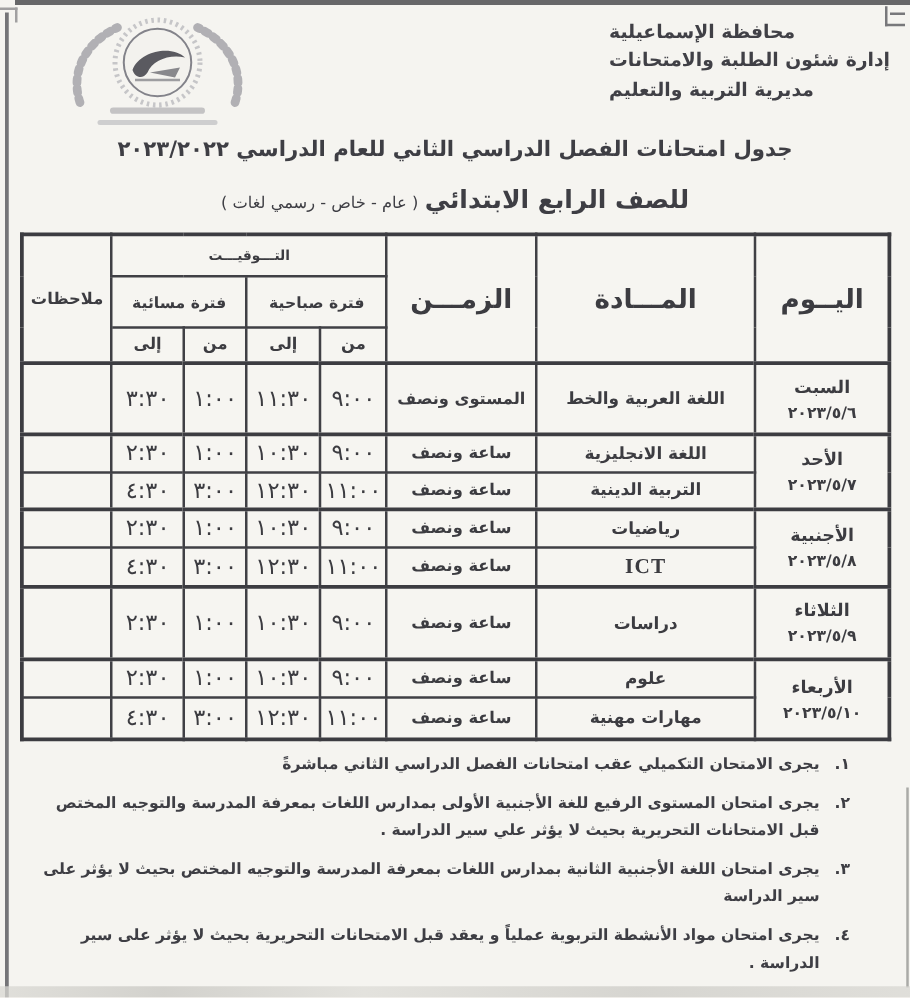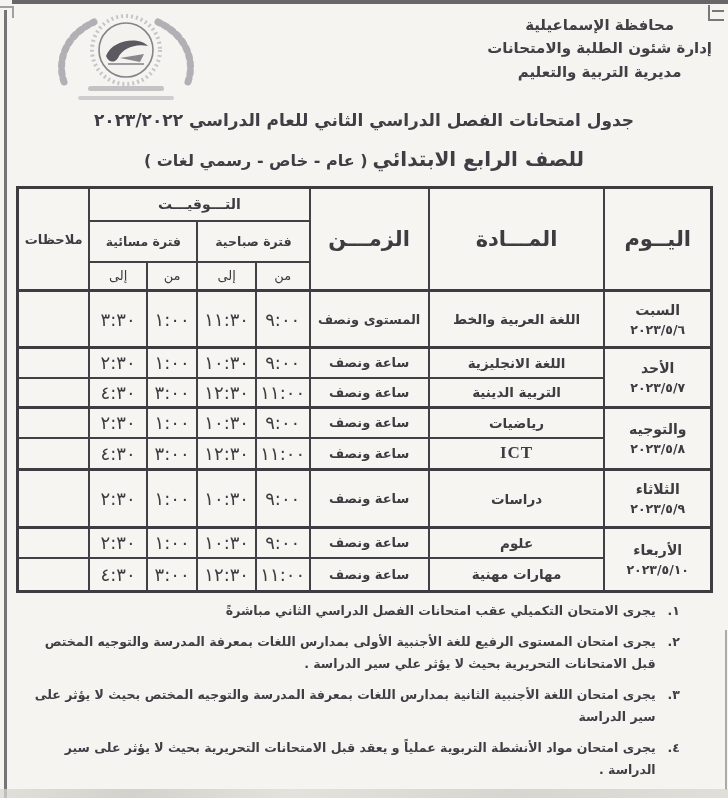--- a/index.html
+++ b/index.html
@@ -18,51 +18,51 @@
   .scan-top{position:absolute;left:12px;top:0;width:716px;height:4px;background:#4d4d51;opacity:.85;}
   .scan-left{position:absolute;left:4px;top:10px;width:3px;height:788px;background:#55555a;opacity:.8;}
   .scan-right{position:absolute;right:1px;top:630px;width:2px;height:160px;background:#8a8a88;opacity:.7;}
   .scan-corner{position:absolute;right:4px;top:5px;width:14px;height:14px;border-left:2px solid #5a5a5e;border-bottom:2px solid #5a5a5e;opacity:.8;}
   .scan-corner:after{content:"";position:absolute;left:2px;top:5px;width:12px;height:2px;background:#5a5a5e;}
   .scan-corner-l{position:absolute;left:0;top:6px;width:12px;height:10px;border-top:2px solid #6a6a6e;border-right:2px solid #6a6a6e;opacity:.6;}
   .scan-bottom{position:absolute;left:0;bottom:0;width:728px;height:9px;
     background:linear-gradient(90deg,#d9d8d3 0%,#c7c6c1 18%,#dddcd7 40%,#cccbc6 70%,#d8d7d2 100%);opacity:.75;}
   
   .doc-header{position:relative;height:102px;}
-  .org-lines{position:absolute;right:16px;top:14px;text-align:center;font-size:15px;font-weight:700;line-height:1.55;color:#404046;}
+  .org-lines{position:absolute;right:16px;top:14px;text-align:left;font-size:15px;font-weight:700;line-height:1.55;color:#404046;}
   .emblem{position:absolute;left:36px;top:10px;width:180px;height:96px;}
   
   .title-block{text-align:center;direction:rtl;}
   .title-1{font-size:17px;font-weight:700;letter-spacing:0;margin:8px 30px 0 30px;color:#3e3e44;}
   .title-2{margin:17px 0 15px 0;color:#3e3e44;}
   .t2-main{font-size:20px;font-weight:700;}
-  .t2-paren{font-size:16px;font-weight:700;}
+  .t2-paren{font-size:13px;font-weight:400;}
   
   table.schedule{
     border-collapse:collapse;table-layout:fixed;
     width:697px;margin-right:15px;margin-left:16px;
     direction:rtl;
   }
   .schedule th,.schedule td{
     border:2px solid #404045;
     padding:0 3px;text-align:center;vertical-align:middle;
     overflow:hidden;background:#f6f5f1;
   }
   .schedule{border:3px solid #3c3c41;}
   thead tr.hr1{height:33px;}
   thead tr.hr2{height:41px;}
   thead tr.hr3{height:29px;}
   tbody tr{height:30px;}
   tbody tr.tall{height:57px;}
   tbody tr.day-first td{border-top:3px solid #3c3c41;}
   tbody tr.sub td{border-top:1px solid #b4b3ab;}
   .h-big{font-size:21px;font-weight:700;}
-  .h-timing{font-size:14px;font-weight:700;}
+  .h-timing{font-size:11px;font-weight:700;}
   .h-period{font-size:12.5px;font-weight:700;}
-  .h-fromto{font-size:13px;font-weight:400;margin-left:16px;}
+  .h-fromto{font-size:13px;font-weight:700;margin-left:16px;}
   .h-notes{font-size:13px;font-weight:700;}
   .c-day .day-name{font-size:14px;font-weight:700;line-height:1.5;}
   .c-day .day-date{font-size:12.5px;font-weight:700;line-height:1.4;}
   .c-subject{font-size:13.5px;font-weight:700;}
   .c-subject.latin{font-family:"Liberation Serif","DejaVu Serif",serif;font-size:17px;font-weight:700;letter-spacing:1px;}
   .c-duration{font-size:13px;font-weight:700;}
   .c-time{font-size:18px;font-weight:400;}
   
   .notes{direction:rtl;margin:7px 18px 0 20px;color:#3e3e44;}
   .notes-heading{font-size:15px;font-weight:700;text-decoration:underline;margin-bottom:9px;}
@@ -180,21 +180,21 @@
         <td class="c-duration">ساعة ونصف</td>
         <td class="c-time">١١:٠٠</td>
         <td class="c-time">١٢:٣٠</td>
         <td class="c-time">٣:٠٠</td>
         <td class="c-time">٤:٣٠</td>
         <td class="c-notes"></td>
       </tr>
 
       <tr class="day-first">
         <td class="c-day" rowspan="2">
-          <div class="day-name">والتوجيه</div>
+          <div class="day-name">الأجنبية</div>
           <div class="day-date">٢٠٢٣/٥/٨</div>
         </td>
         <td class="c-subject">رياضيات</td>
         <td class="c-duration">ساعة ونصف</td>
         <td class="c-time">٩:٠٠</td>
         <td class="c-time">١٠:٣٠</td>
         <td class="c-time">١:٠٠</td>
         <td class="c-time">٢:٣٠</td>
         <td class="c-notes"></td>
       </tr>

